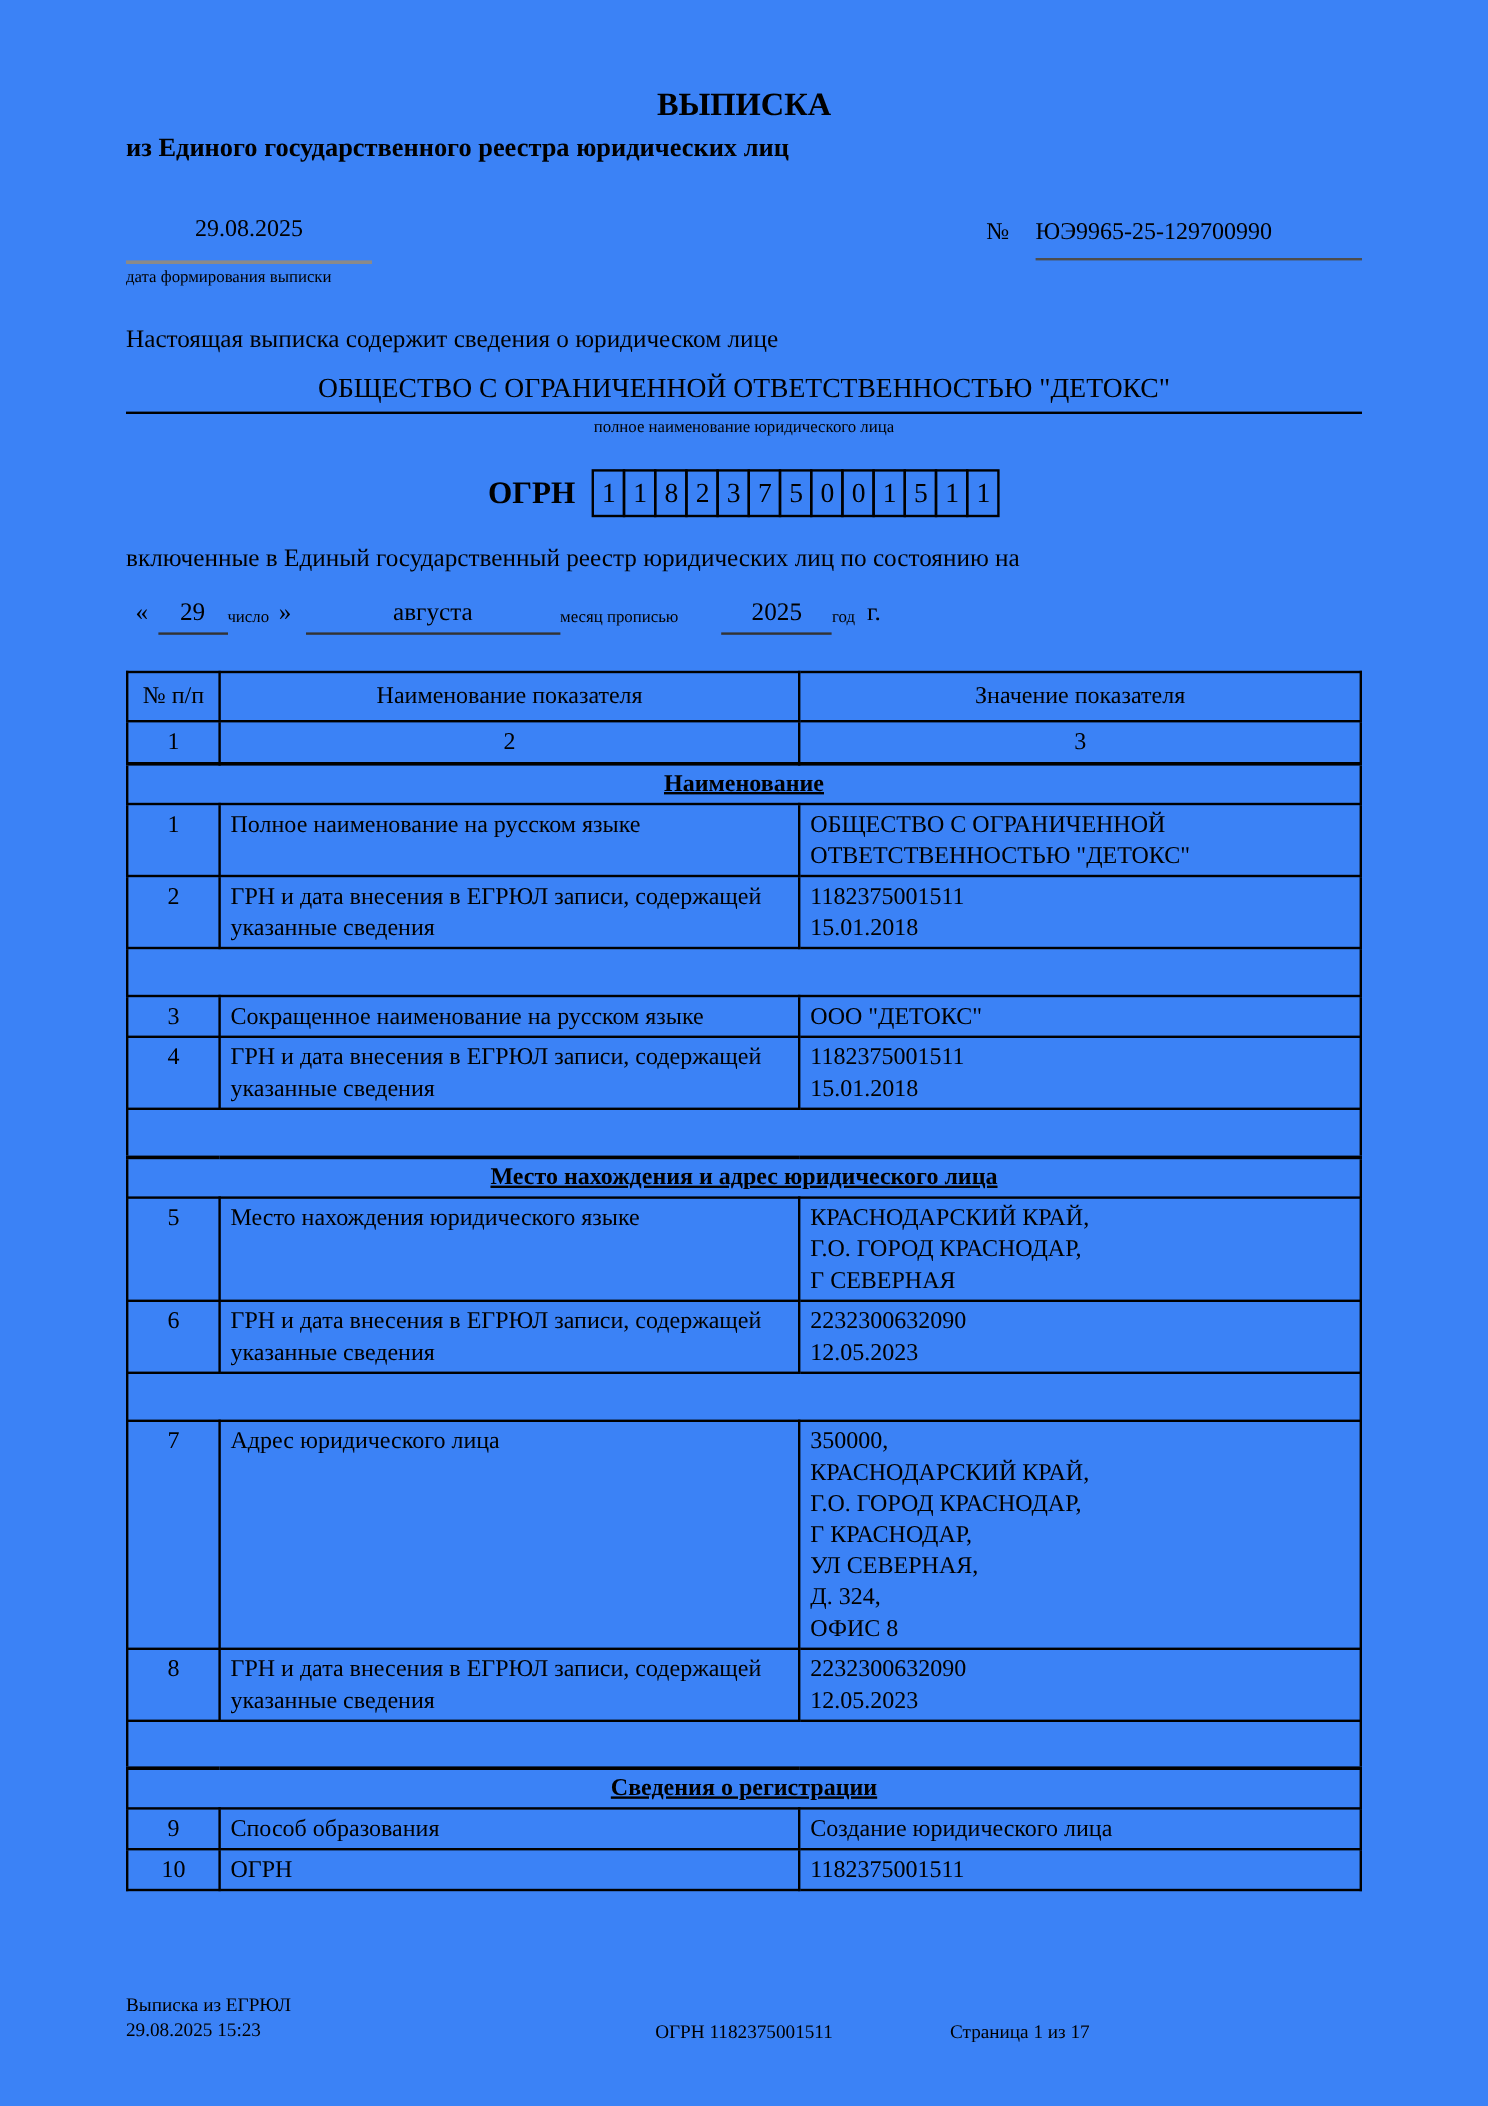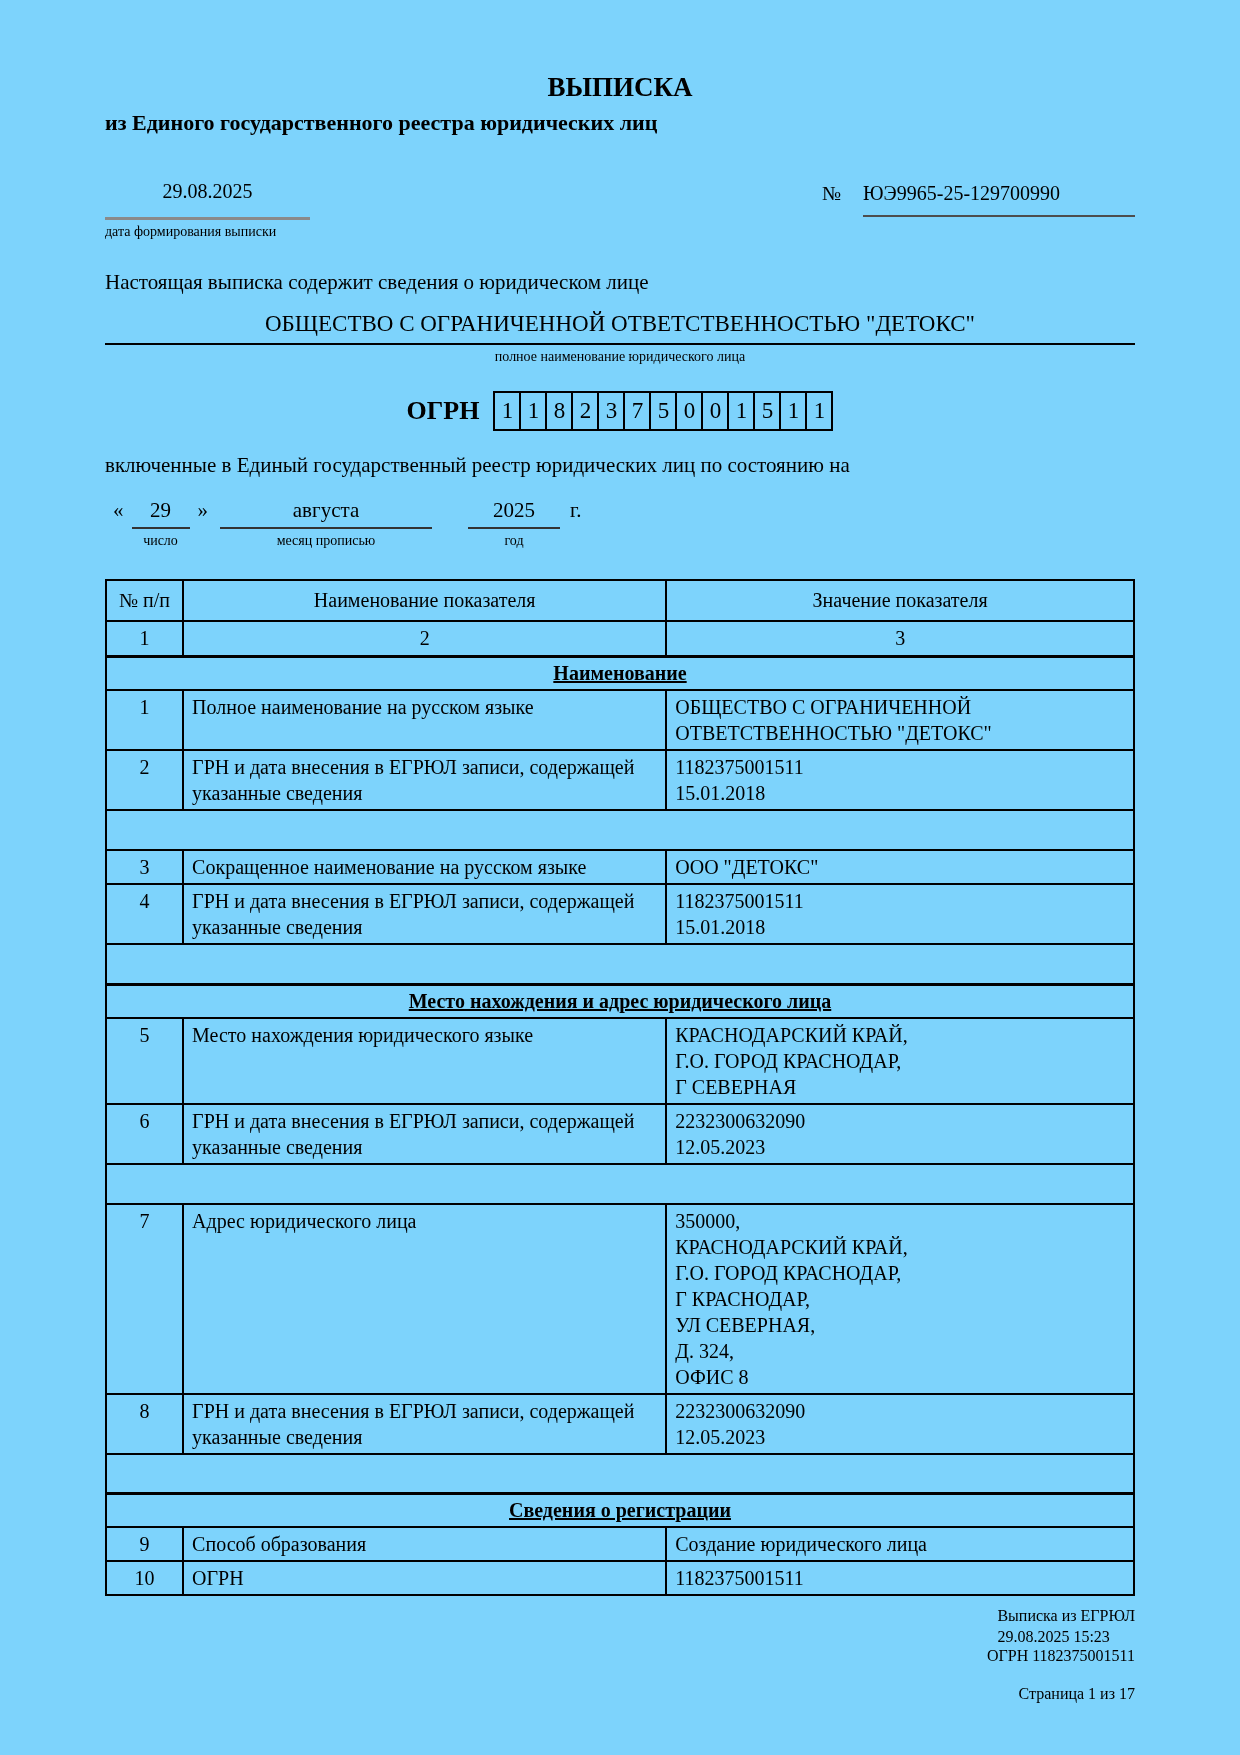--- a/index.html
+++ b/index.html
@@ -1,18 +1,18 @@
 <!DOCTYPE html>
 <html><head>
 <meta charset="utf-8">
 <style>
   * { margin:0; padding:0; box-sizing:border-box; }
   html,body { background:#e8e8e8; }
   .page {
-    width:1240px; height:1755px; margin:0 auto; background:#7dd3fc;
+    width:1240px; height:1755px; margin:0 auto; background:#3b82f6;
     position:relative; color:#000;
     font-family:"Liberation Serif","DejaVu Serif",serif;
   }
   .content { padding:72px 105px 0 105px; }
 
   .doc-title { text-align:center; font-weight:bold; font-size:27px; }
   .doc-subtitle { text-align:left; font-weight:bold; font-size:22px; margin-top:7px; }
 
   .meta-row { display:flex; justify-content:space-between; margin-top:44px; }
   .date-col { width:205px; }
@@ -37,21 +37,21 @@
   .ogrn-boxes { display:inline-flex; }
   .ogrn-box { width:28px; height:40px; border:2px solid #000; margin-left:-2px;
     font-size:23px; line-height:36px; text-align:center; display:inline-block; }
   .ogrn-box:first-child { margin-left:0; }
 
   .included { font-size:21px; margin-top:22px; }
 
   .asof-row { display:flex; align-items:flex-start; margin-top:18px; }
   .asof-row .q { font-size:21px; line-height:28px; margin:0 8px; }
   .asof-row .q:first-child { margin-left:8px; }
-  .blk { display:inline-flex; flex-direction:column; align-items:center; }
+  .blk { display:inline-flex; align-items:center; }
   .blk .val { display:block; width:100%; text-align:center; font-size:21px;
     line-height:28px; border-bottom:2px solid #333; padding-bottom:3px; }
   .blk .lbl { font-size:14px; margin-top:4px; }
   .blk.day .val { width:58px; }
   .blk.month { margin-left:4px; }
   .blk.month .val { width:212px; }
   .blk.year { margin-left:36px; }
   .blk.year .val { width:92px; }
   .gsuf { font-size:21px; line-height:28px; margin-left:10px; }
 
@@ -63,21 +63,21 @@
   .main-table .col-name { width:47%; }
   .main-table .col-value { width:45.5%; }
   .colnums-row td { text-align:center; padding:5px 4px; }
   .section-row td { font-weight:bold; text-align:center; padding:4px;
     border-top:3px solid #000;text-decoration:underline; }
   .spacer-row td { height:40px; }
   .data-row td { padding:3px 8px; line-height:26px; }
   .data-row td.c-num { text-align:center; padding:3px 2px; }
 
   .footer { position:absolute; left:105px; right:105px; bottom:52px;
-    display:flex; align-items:flex-end; font-size:16px;flex-direction:column; }
+    display:flex; align-items:flex-end; font-size:16px; }
   .f-left { flex:1; line-height:21px; }
   .f-center { flex:1; text-align:center; }
   .f-right { flex:1; text-align:left;margin-top:20px; }
 </style>
 </head>
 <body>
 
 <div class="page">
   <div class="content">
 

